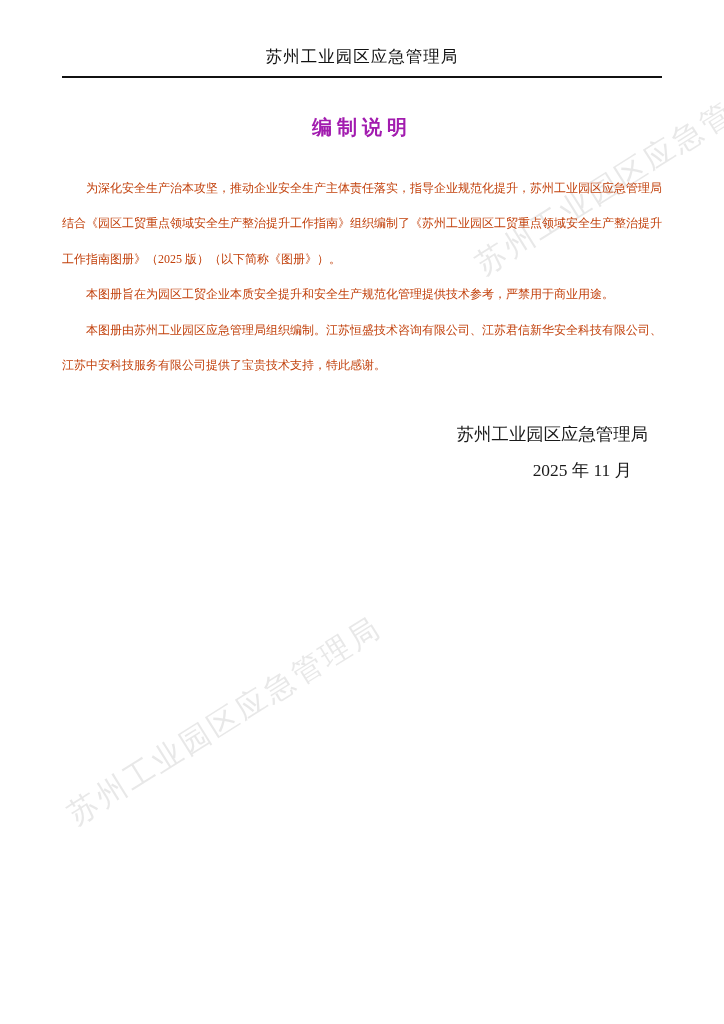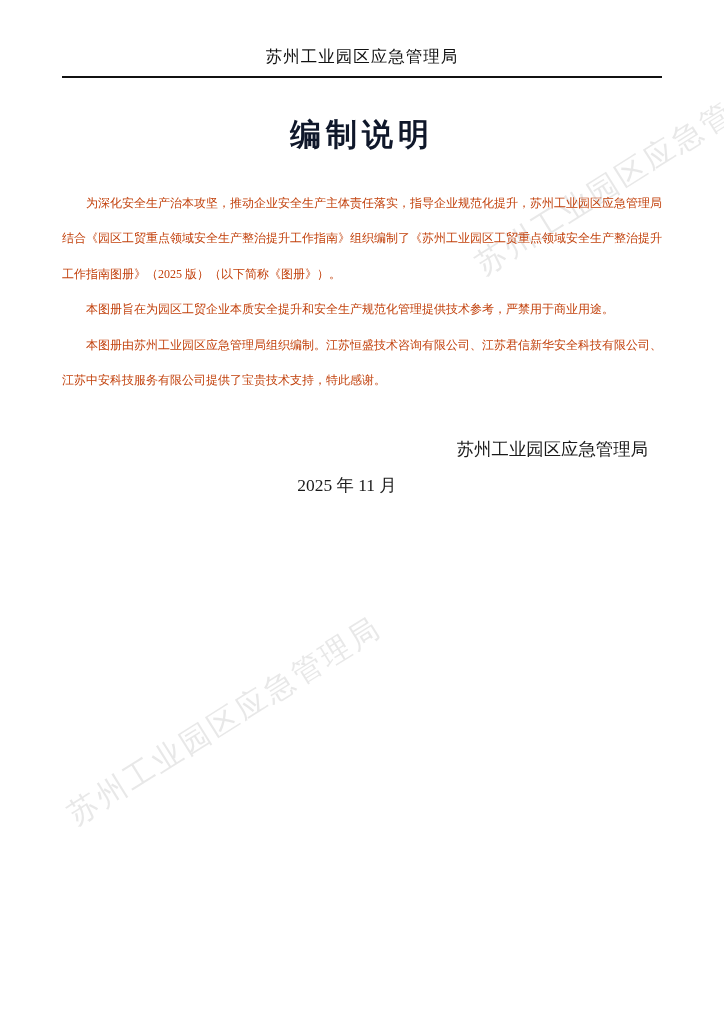--- a/index.html
+++ b/index.html
@@ -65,26 +65,26 @@
     margin-top: 2px;
     height: 0;
     border-top: 2.2px solid #111;
   }
 
   
   .doc-title {
     position: relative;
     z-index: 2;
     text-align: center;
-    font-size: 31px;
+    font-size: 20px;
     font-weight: bold;
     letter-spacing: 5px;
     margin-top: 36px;
     margin-bottom: 30px;
-    color: #0f172a;
+    color: #a21caf;
   }
 
   
   .content {
     position: relative;
     z-index: 2;
     font-size: 12px;
     line-height: 35.4px;
     text-align: justify;
     text-justify: inter-ideograph;
@@ -98,21 +98,21 @@
   
   .sign-block {
     position: relative;
     z-index: 2;
     margin-top: 34px;
     font-size: 17.4px;
     line-height: 35.4px;
     text-align: right;
   }
   .sign-org { padding-right: 14px; }
-  .sign-date { padding-right: 30px; text-align: center; }
+  .sign-date { padding-right: 30px; }
 </style>
 </head>
 <body>
 
 <div class="page">
 
   <div class="watermark">
     <div class="wm-text wm-1">苏州工业园区应急管理局</div>
     <div class="wm-text wm-2">苏州工业园区应急管理局</div>
   </div>

